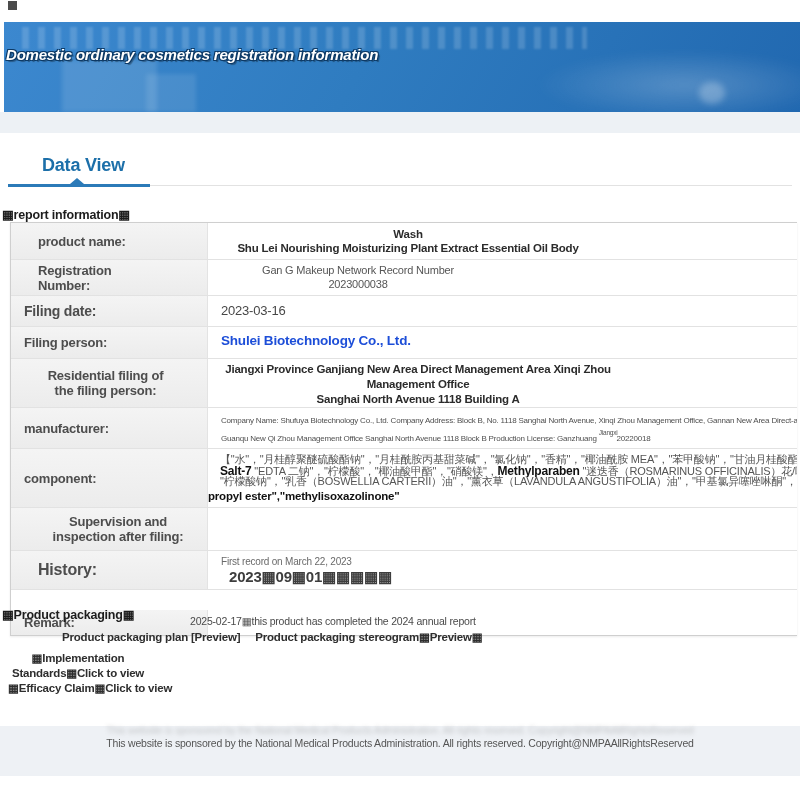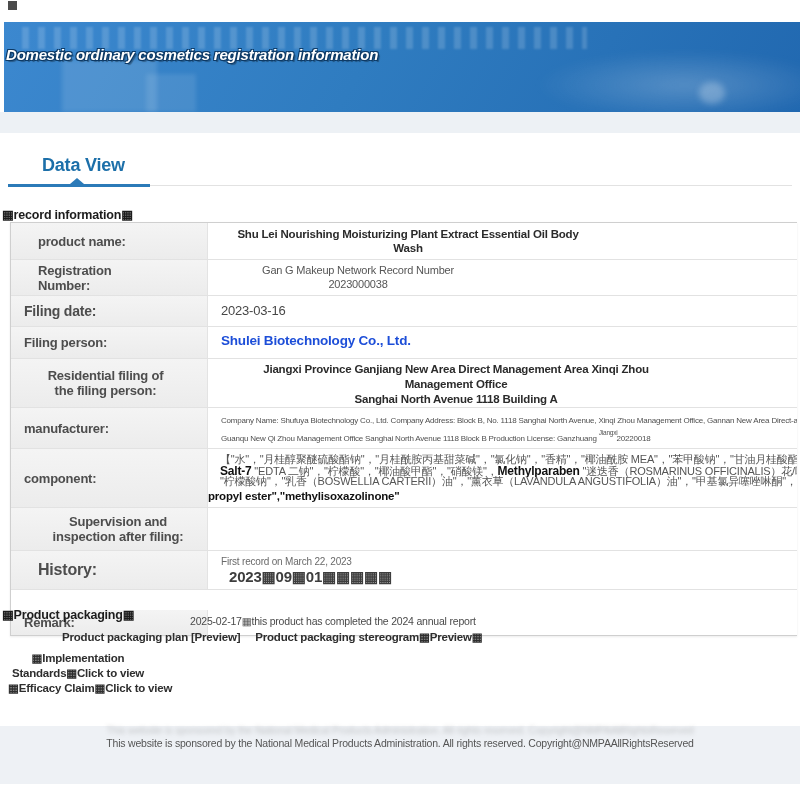--- a/index.html
+++ b/index.html
@@ -77,21 +77,21 @@
   .h36{min-height:36px;} .h35{min-height:35px;} .h30{min-height:30px;justify-content:flex-end;} .h31{min-height:31px;}
   .h37{min-height:37px;} .h40{min-height:40px;} .h58{min-height:58px;} .h42{min-height:42px;}
   .h38{min-height:38px;} .h25{min-height:25px;margin-top:20px;}
 
   .v-center2{width:400px;text-align:center;padding-top:4px;}
   .v-center2 .l{font-size:11.5px;font-weight:bold;color:#2b2b2b;line-height:14px;}
   .v-centerreg{width:300px;text-align:center;padding-top:3px;}
   .v-centerreg .l{font-size:11px;color:#565656;line-height:14px;}
   .v-plain{padding:7px 0 0 13px;font-size:13px;color:#474747;}
   .v-person{padding:6px 0 0 13px;font-size:13.5px;font-weight:bold;color:#1d4ed8;}
-  .v-addr{width:420px;text-align:center;padding-top:3px;margin-left:38px;}
+  .v-addr{width:420px;text-align:center;padding-top:3px;}
   .v-addr .l{font-size:11.5px;font-weight:bold;color:#2b2b2b;line-height:15px;}
   .v-manu{padding:7px 0 0 13px;}
   .v-manu .l{font-size:8px;color:#4f4f4f;white-space:nowrap;overflow:hidden;line-height:12px;}
   .v-manu .sup{font-size:6.5px;vertical-align:6px;margin:0 -1px 0 2px;}
   .v-comp{padding:4px 0 0 0;}
   .v-comp .l{font-size:11px;color:#555;white-space:nowrap;overflow:hidden;line-height:12px;padding-left:12px;}
   .v-comp .l.overlap{margin-top:-2px;}
   .v-comp .b{font-size:12px;font-weight:bold;color:#111;}
   .v-comp .l4{font-size:11.5px;font-weight:bold;color:#111;padding-left:0;margin-top:3px;white-space:nowrap;overflow:hidden;}
   .v-hist{padding:5px 0 0 13px;}
@@ -99,21 +99,21 @@
   .v-hist .l2{font-size:15px;font-weight:bold;color:#3d3d3d;line-height:17px;padding-left:8px;}
   .v-remark{padding:5px 0 0 0;margin-left:-18px;font-size:10.5px;color:#4a4a4a;}
 
   
   .pack-row{position:absolute;left:62px;top:630px;font-size:11.5px;font-weight:bold;color:#2e2e2e;}
   .pack-row .item{margin-right:12px;cursor:pointer;}
   .impl{position:absolute;left:2px;top:651px;width:152px;text-align:center;font-size:11.5px;font-weight:bold;color:#2e2e2e;line-height:15px;cursor:pointer;}
   .effic{position:absolute;left:8px;top:681px;font-size:11.5px;font-weight:bold;color:#2e2e2e;cursor:pointer;}
 
   
-  .footer{position:absolute;left:0;top:726px;width:800px;height:58px;background:#eef1f5;}
+  .footer{position:absolute;left:0;top:726px;width:800px;height:50px;background:#eef1f5;}
   .footer .ghost{position:absolute;left:0;top:-2px;width:100%;text-align:center;font-size:10.5px;color:#777;opacity:.35;filter:blur(2px);}
   .footer .txt{position:absolute;left:0;top:11px;width:100%;text-align:center;font-size:10.5px;color:#555;}
 </style>
 </head>
 <body>
 
 <div class="top-mark"></div>
 
 <div class="banner">
   <div class="ghost-strip"></div>
@@ -125,32 +125,32 @@
 </div>
 
 <div class="substrip"></div>
 
 <div class="tab-label">Data View</div>
 <div class="tab-underline">
   <div class="notch"></div>
 </div>
 <div class="tab-restline"></div>
 
-<div class="sec-heading s1">▦record information▦</div>
+<div class="sec-heading s1">▦report information▦</div>
 
 <div class="info-table">
 
   <div class="row h36">
     <div class="cell-label pad-md">
       <span class="lbl">product name:</span>
     </div>
     <div class="cell-value">
       <div class="v-center2">
+        <div class="l">Wash</div>
         <div class="l">Shu Lei Nourishing Moisturizing Plant Extract Essential Oil Body</div>
-        <div class="l">Wash</div>
       </div>
     </div>
   </div>
 
   <div class="row h35">
     <div class="cell-label pad-md">
       <span class="lbl lbl-center" style="max-width:95px;text-align:left;">Registration Number:</span>
     </div>
     <div class="cell-value">
       <div class="v-centerreg">

